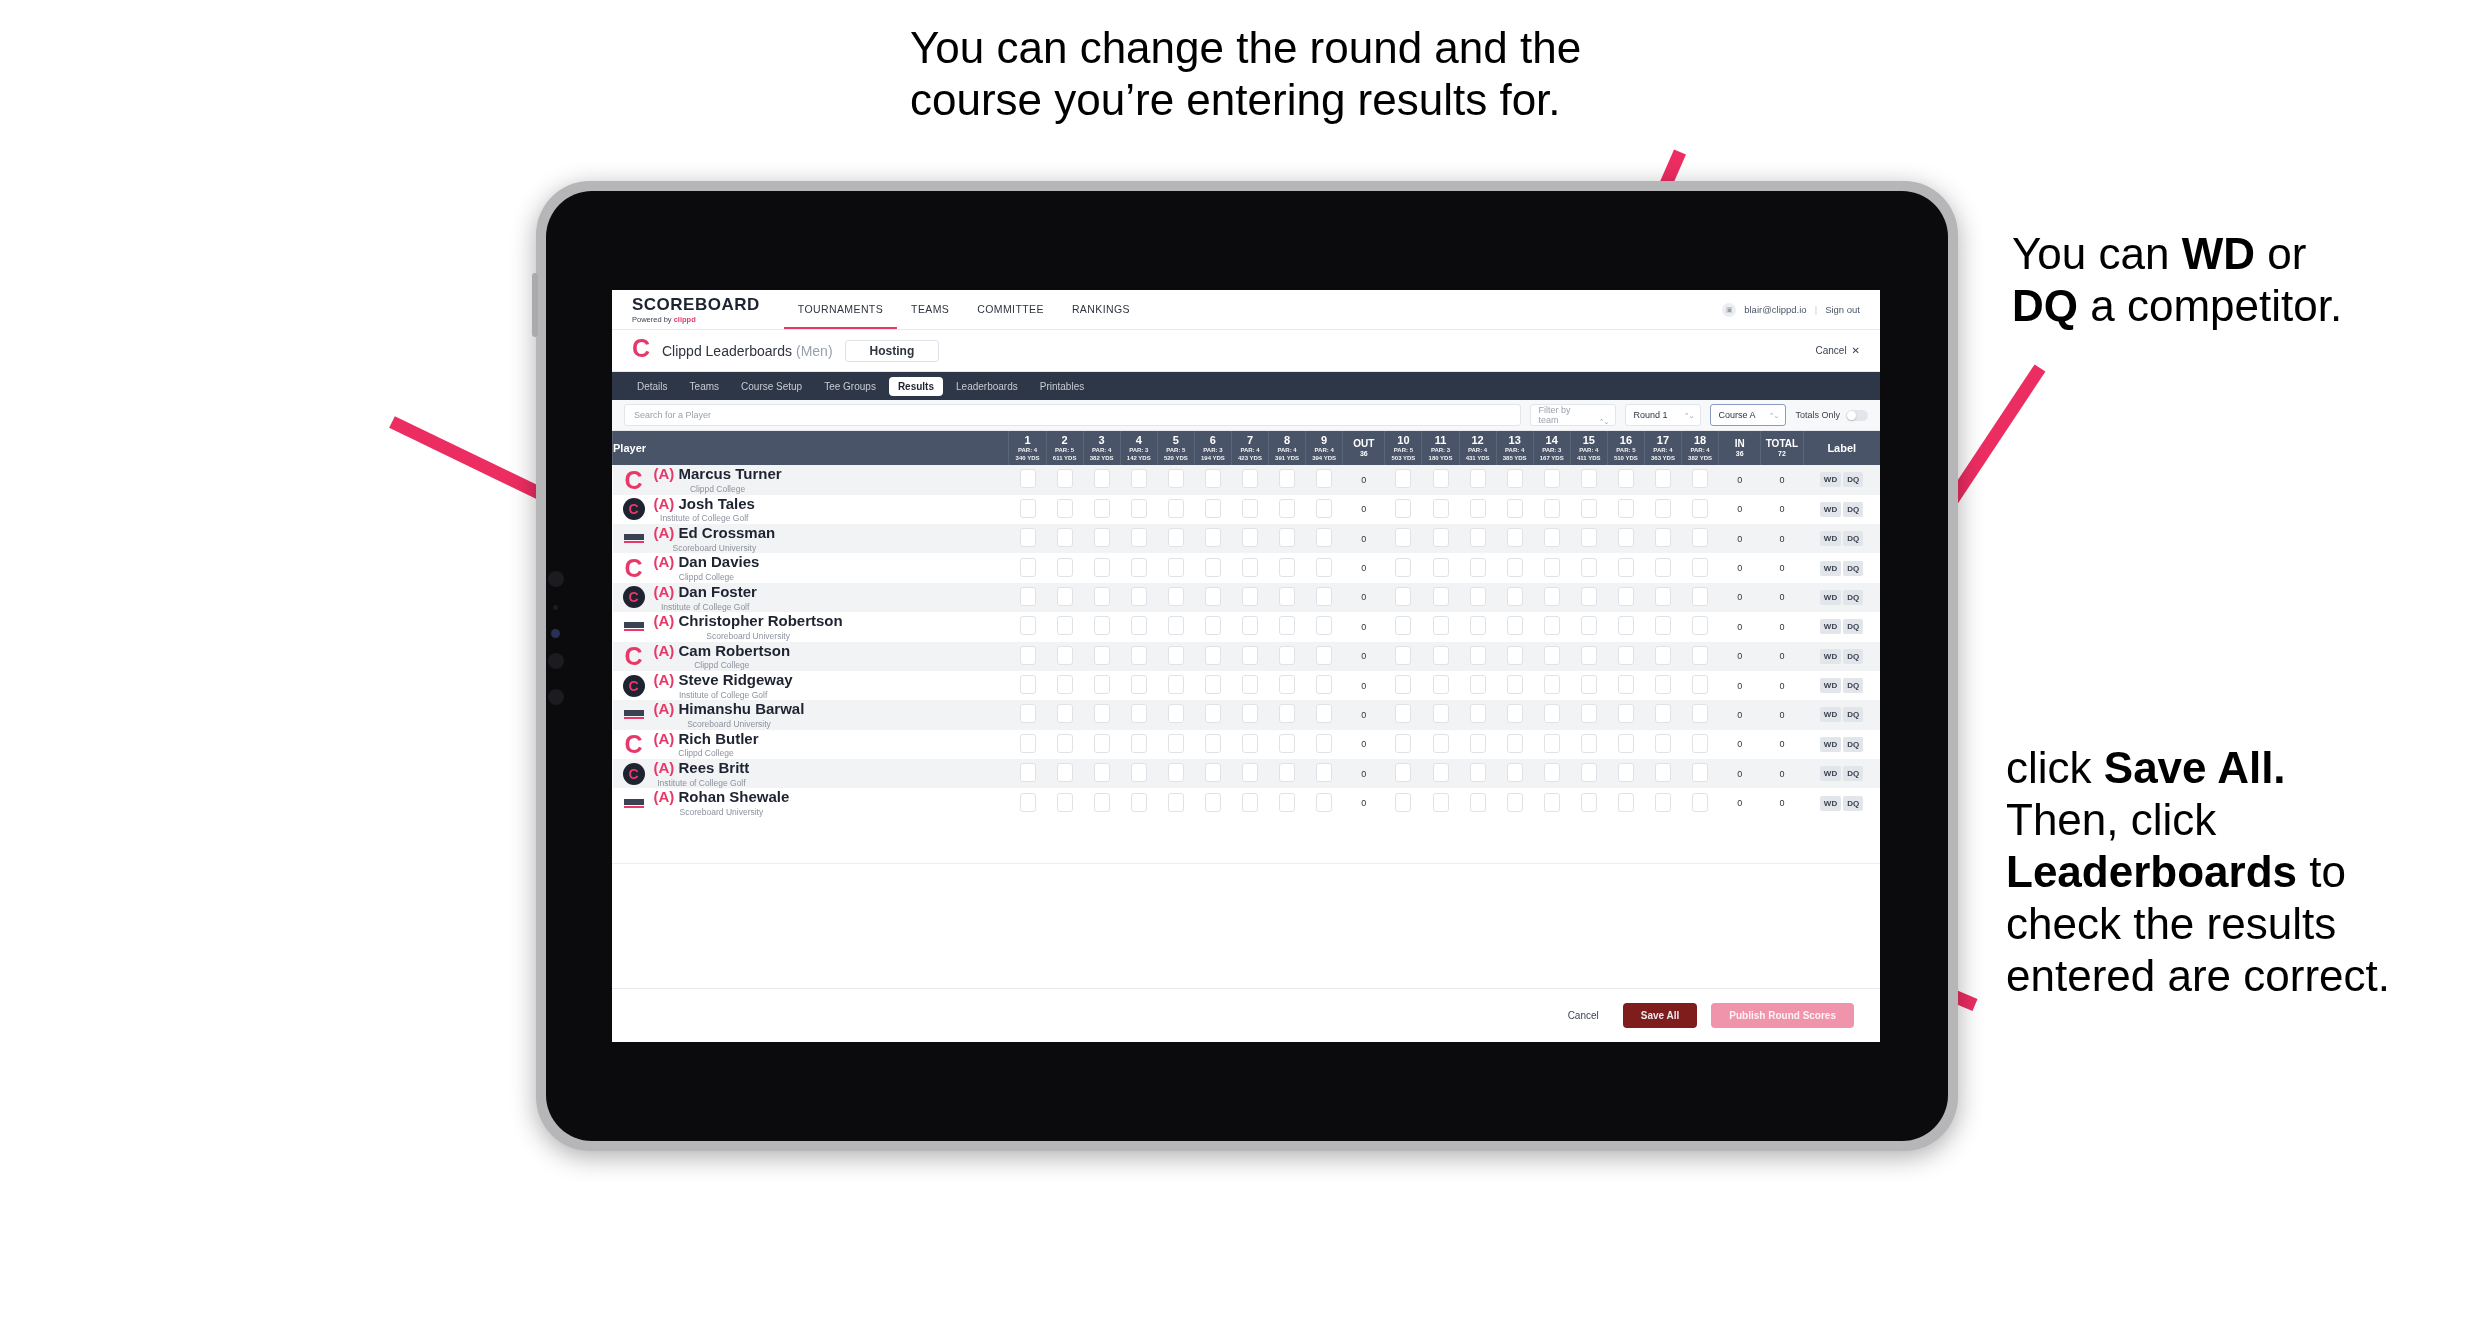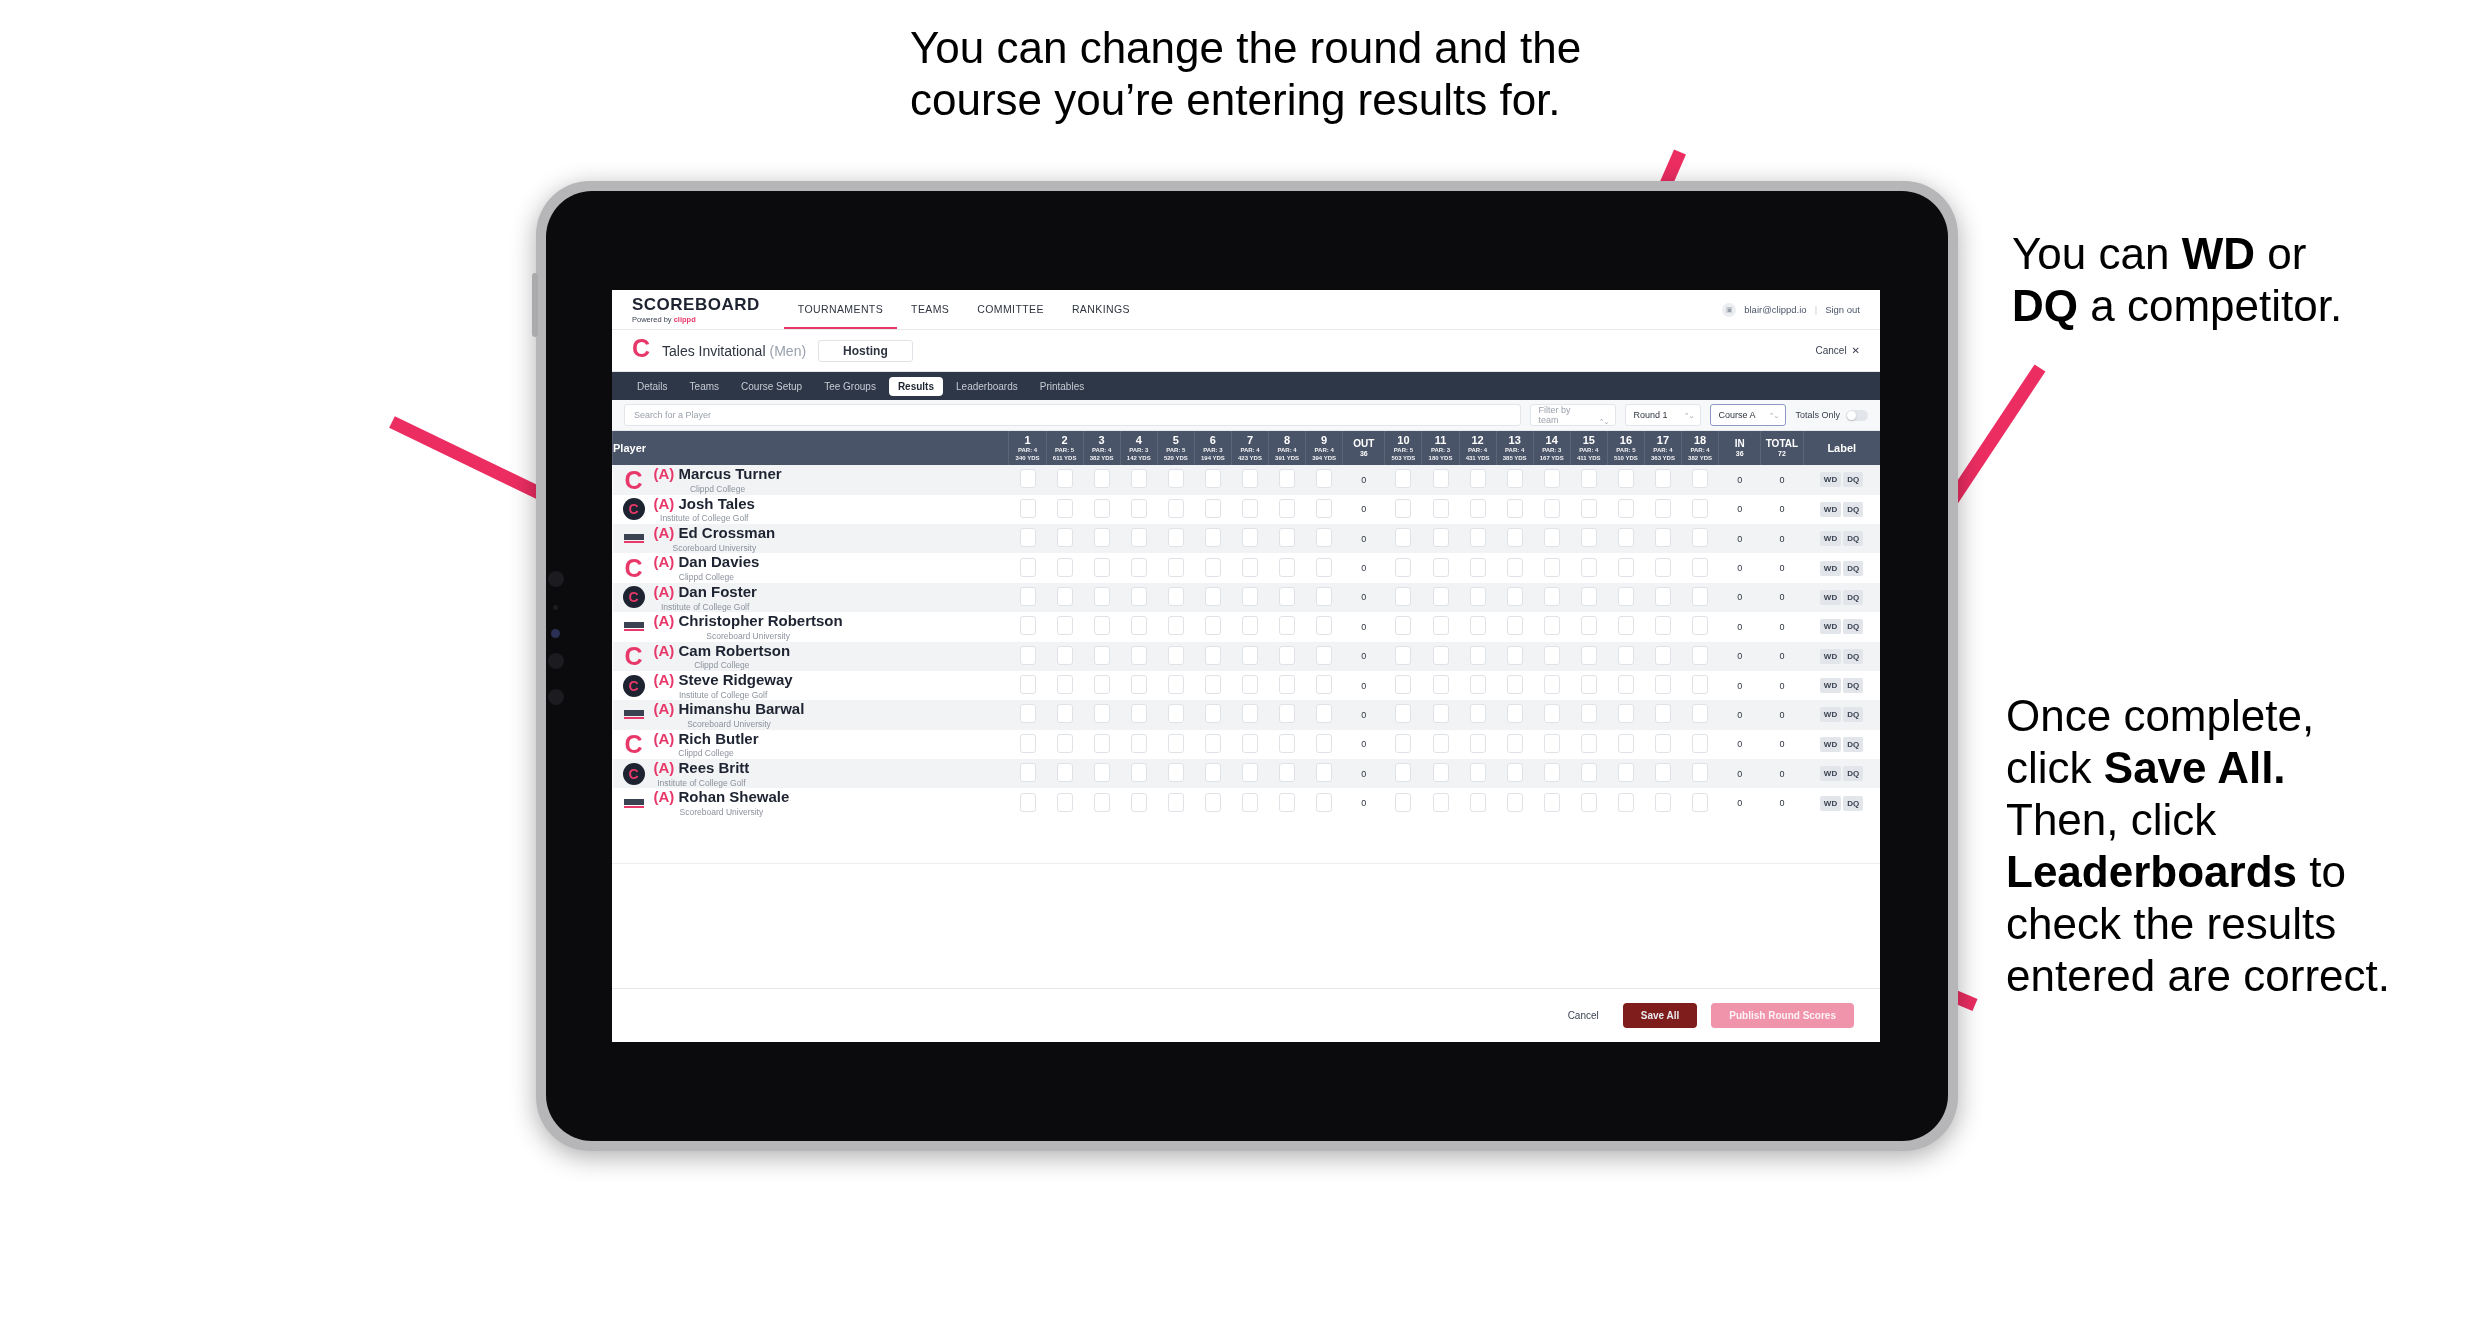--- a/index.html
+++ b/index.html
@@ -196,21 +196,21 @@
 </head>
 <body>
 
 <div id="stage">
 
   <div class="anno" id="anno-top">You can change the round and the
 course you’re entering results for.</div>
 
   <div class="anno" id="anno-right1"><span>You can </span><b>WD</b><span> or</span><br><b>DQ</b><span> a competitor.</span></div>
 
-  <div class="anno" id="anno-right2"><span>Once complete,</span><br><span>click </span><b>Save All.</b><br><span>Then, click</span><br><b>Leaderboards</b><span> to</span><br><span>check the results</span><br><span>entered are correct.</span></div>
+  <div class="anno" id="anno-right2"><br><span>click </span><b>Save All.</b><br><span>Then, click</span><br><b>Leaderboards</b><span> to</span><br><span>check the results</span><br><span>entered are correct.</span></div>
 
   <svg class="arrow" style="left:380px;top:400px;width:420px;height:230px" viewBox="0 0 420 230">
     <defs>
         <marker id="ah1" markerWidth="5" markerHeight="5" refX="2" refY="2.5" orient="auto">
           <path d="M0,0 L5,2.5 L0,5 z" fill="#ec2d62"></path>
         </marker>
       </defs>
     <line x1="12" y1="22" x2="370" y2="195" stroke="#ec2d62" stroke-width="13" marker-end="url(#ah1)"></line>
   </svg>
 
@@ -267,21 +267,21 @@
       <div class="navright">
         <div class="avatar">▣</div>
         <span>blair@clippd.io</span>
         <span class="sep">|</span>
         <span class="signout">Sign out</span>
       </div>
     </div>
 
     <div class="titlebar">
       <div class="logo-c"></div>
-      <div class="ttl"><span>Tales Invitational</span><span class="gender">(Men)</span></div>
+      <div class="ttl"><span>Clippd Leaderboards</span><span class="gender">(Men)</span></div>
       <div class="hostpill">Hosting</div>
       <div class="cancelx">
           <span>Cancel</span>
           <span>✕</span>
         </div>
     </div>
 
     <div class="tabbar">
       <div class="tab">Details</div>
       <div class="tab">Teams</div>

